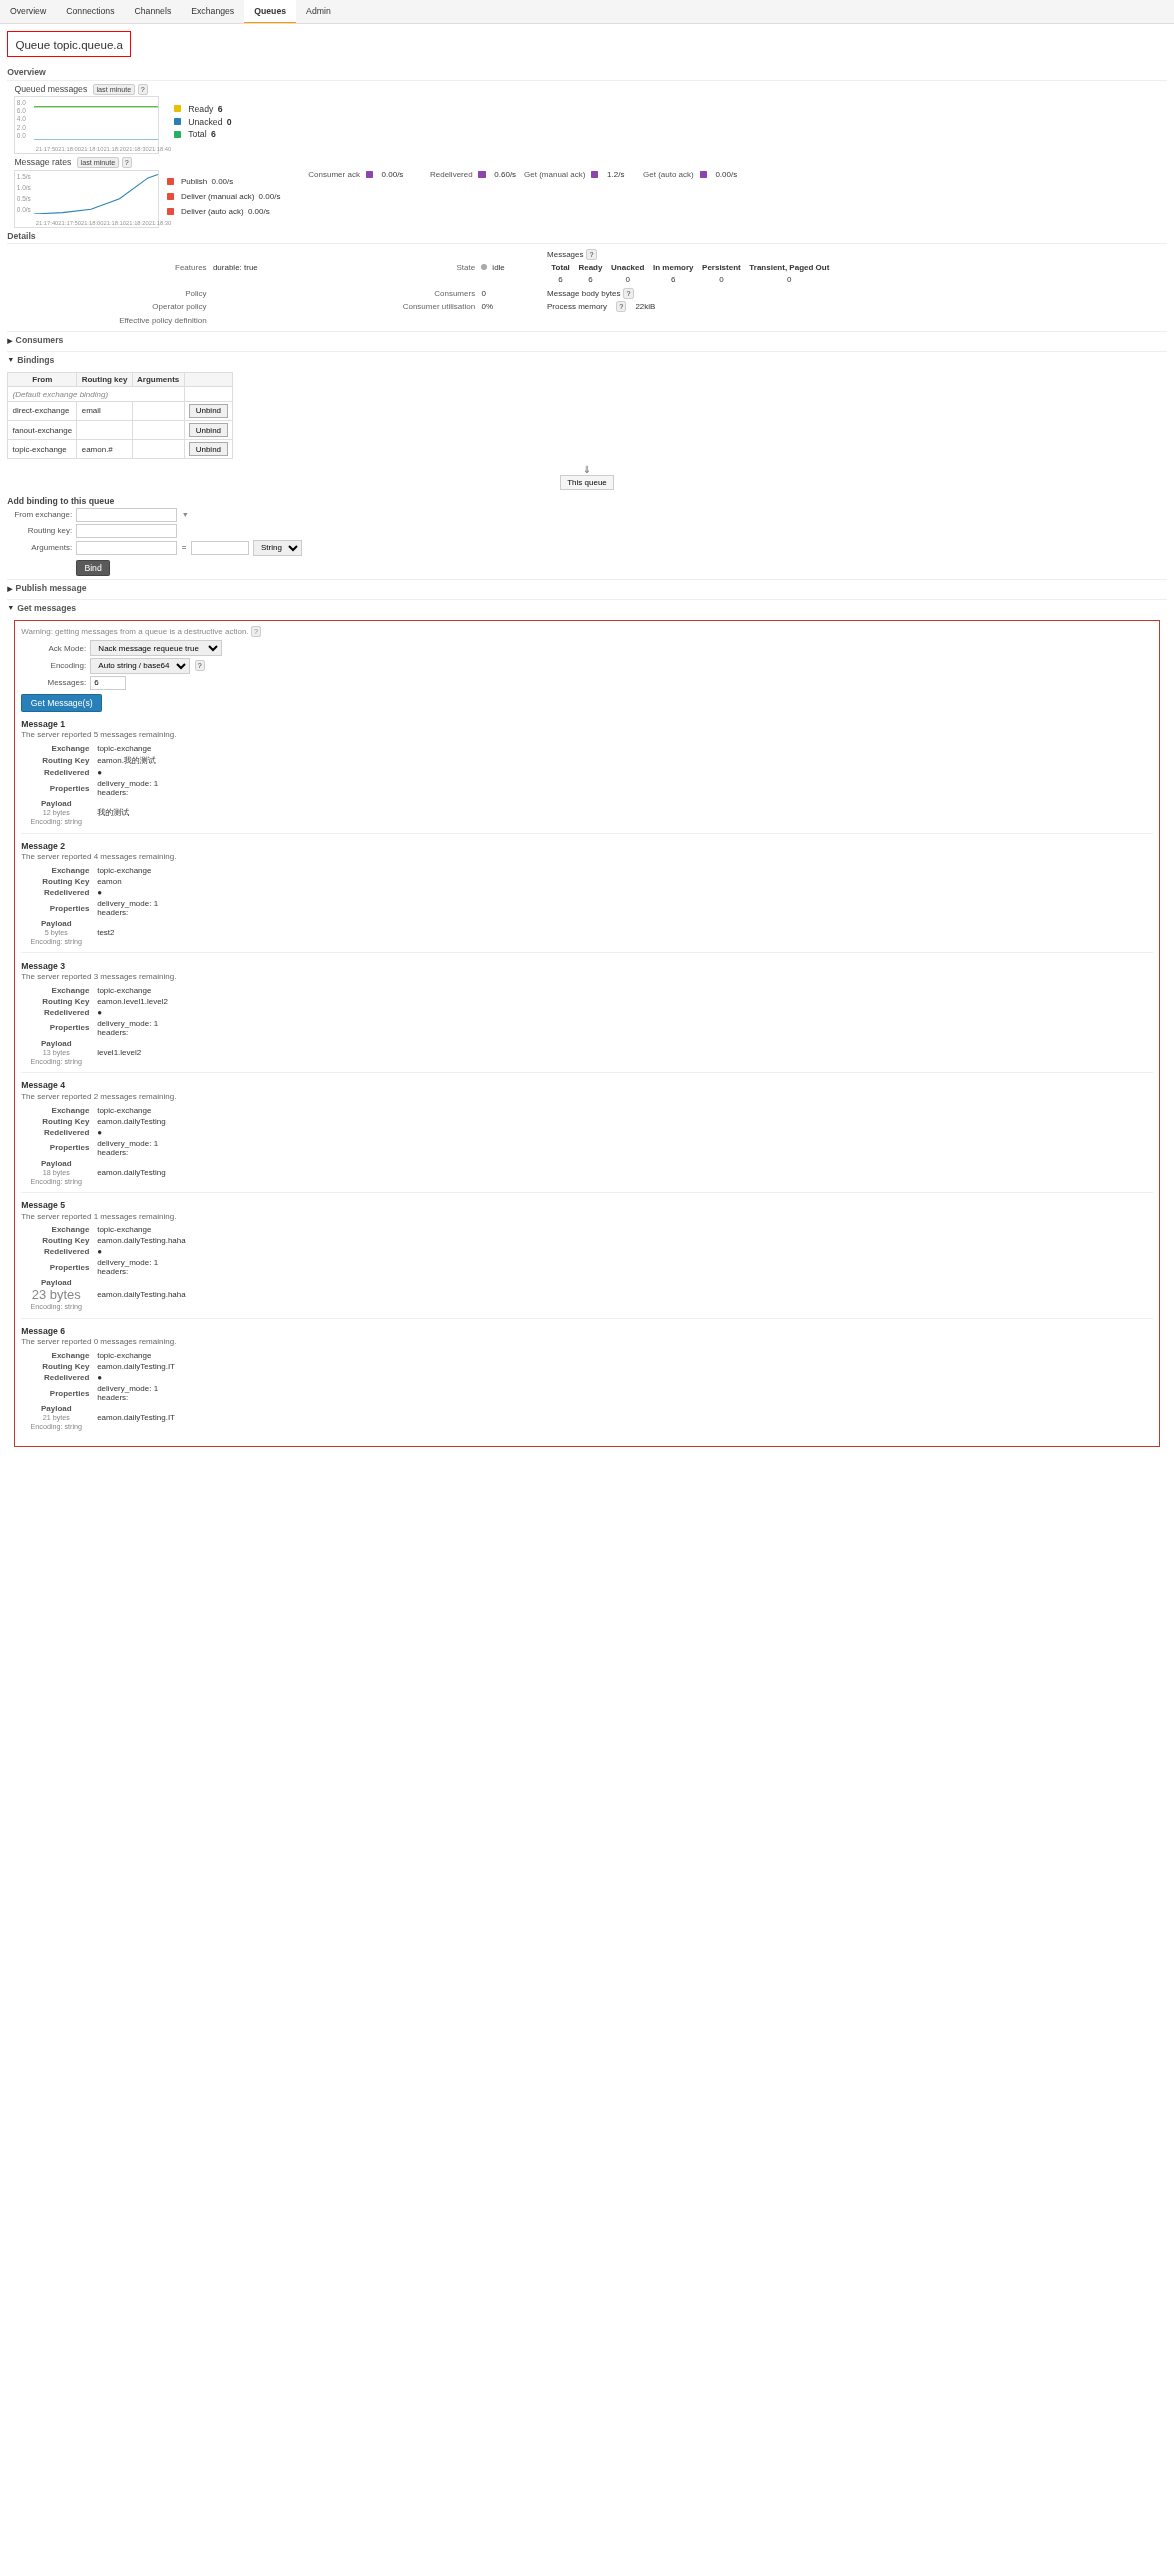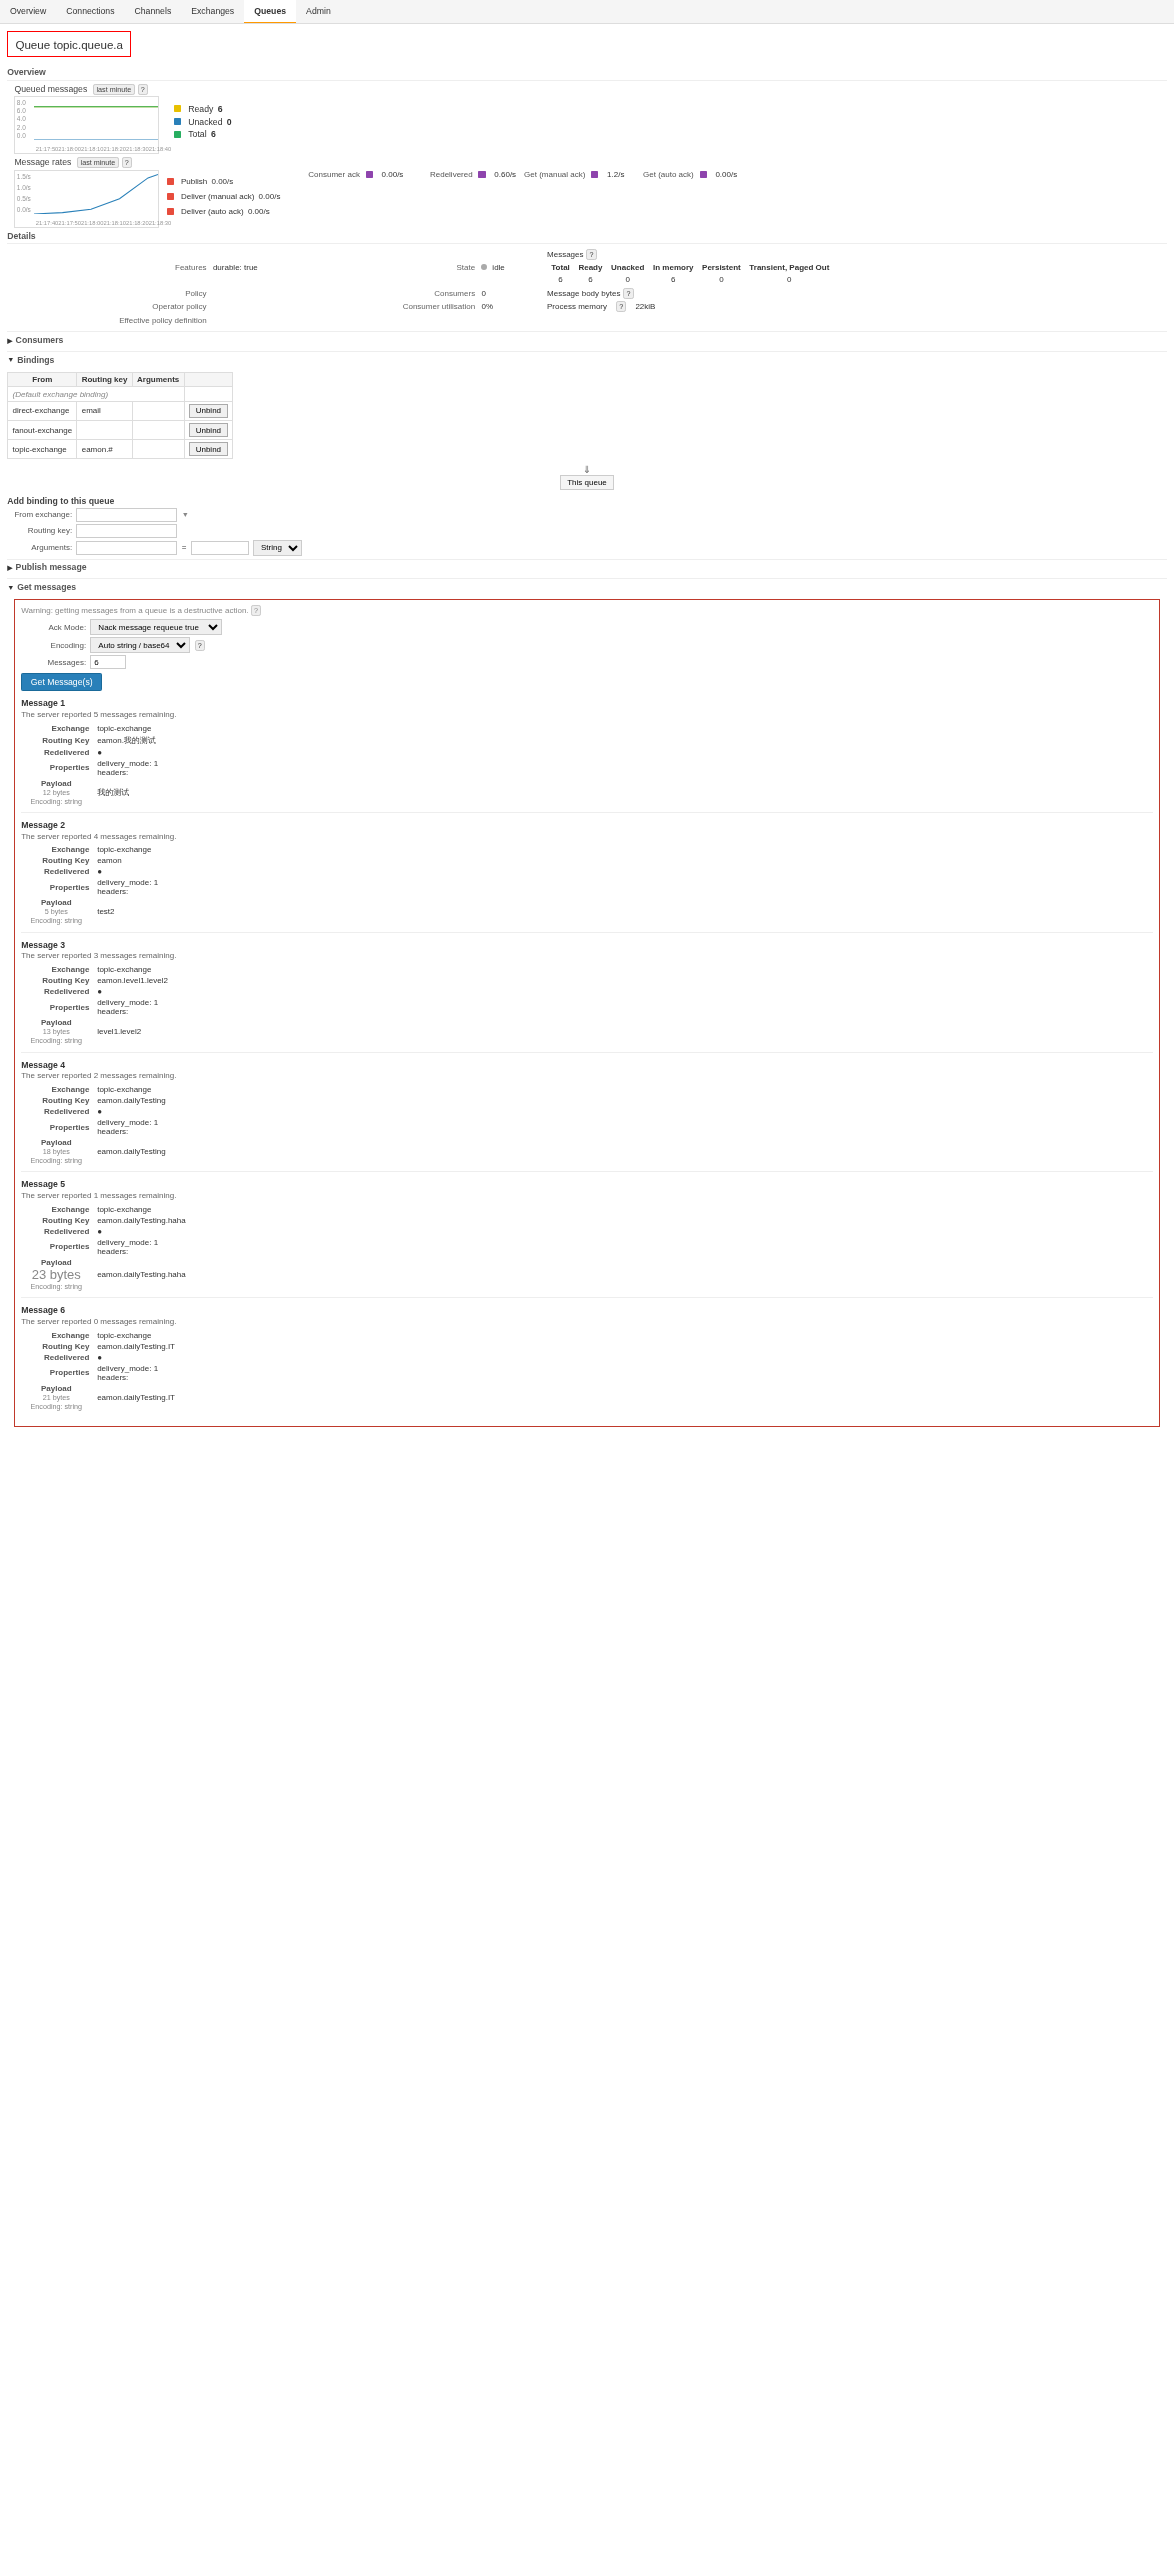--- a/index.html
+++ b/index.html
@@ -375,20 +375,23 @@
   </div>
   <div class="form-row">
     <label>Arguments:</label>
     <input type="text" style="width: 101px;">
     <span style="font-size:8px;">=</span>
     <input type="text" style="width: 58px;">
     <select>
       <option>String</option>
     </select>
   </div>
+  <div style="margin-top:4.3px; margin-left:69px;">
+    <button class="btn btn-primary">Bind</button>
+  </div>
 </div>
 
 <div class="sub-section">
   <div style="display:flex; align-items:center; cursor:pointer; border-top:0.7px solid #eee; padding:2.9px 0;">
     <span style="margin-right:2.9px; font-size:7.2px;">▶</span>
     <span style="font-size:8.7px; font-weight:bold; color:#555;">Publish message</span>
   </div>
 </div>
 
 <div class="sub-section">

